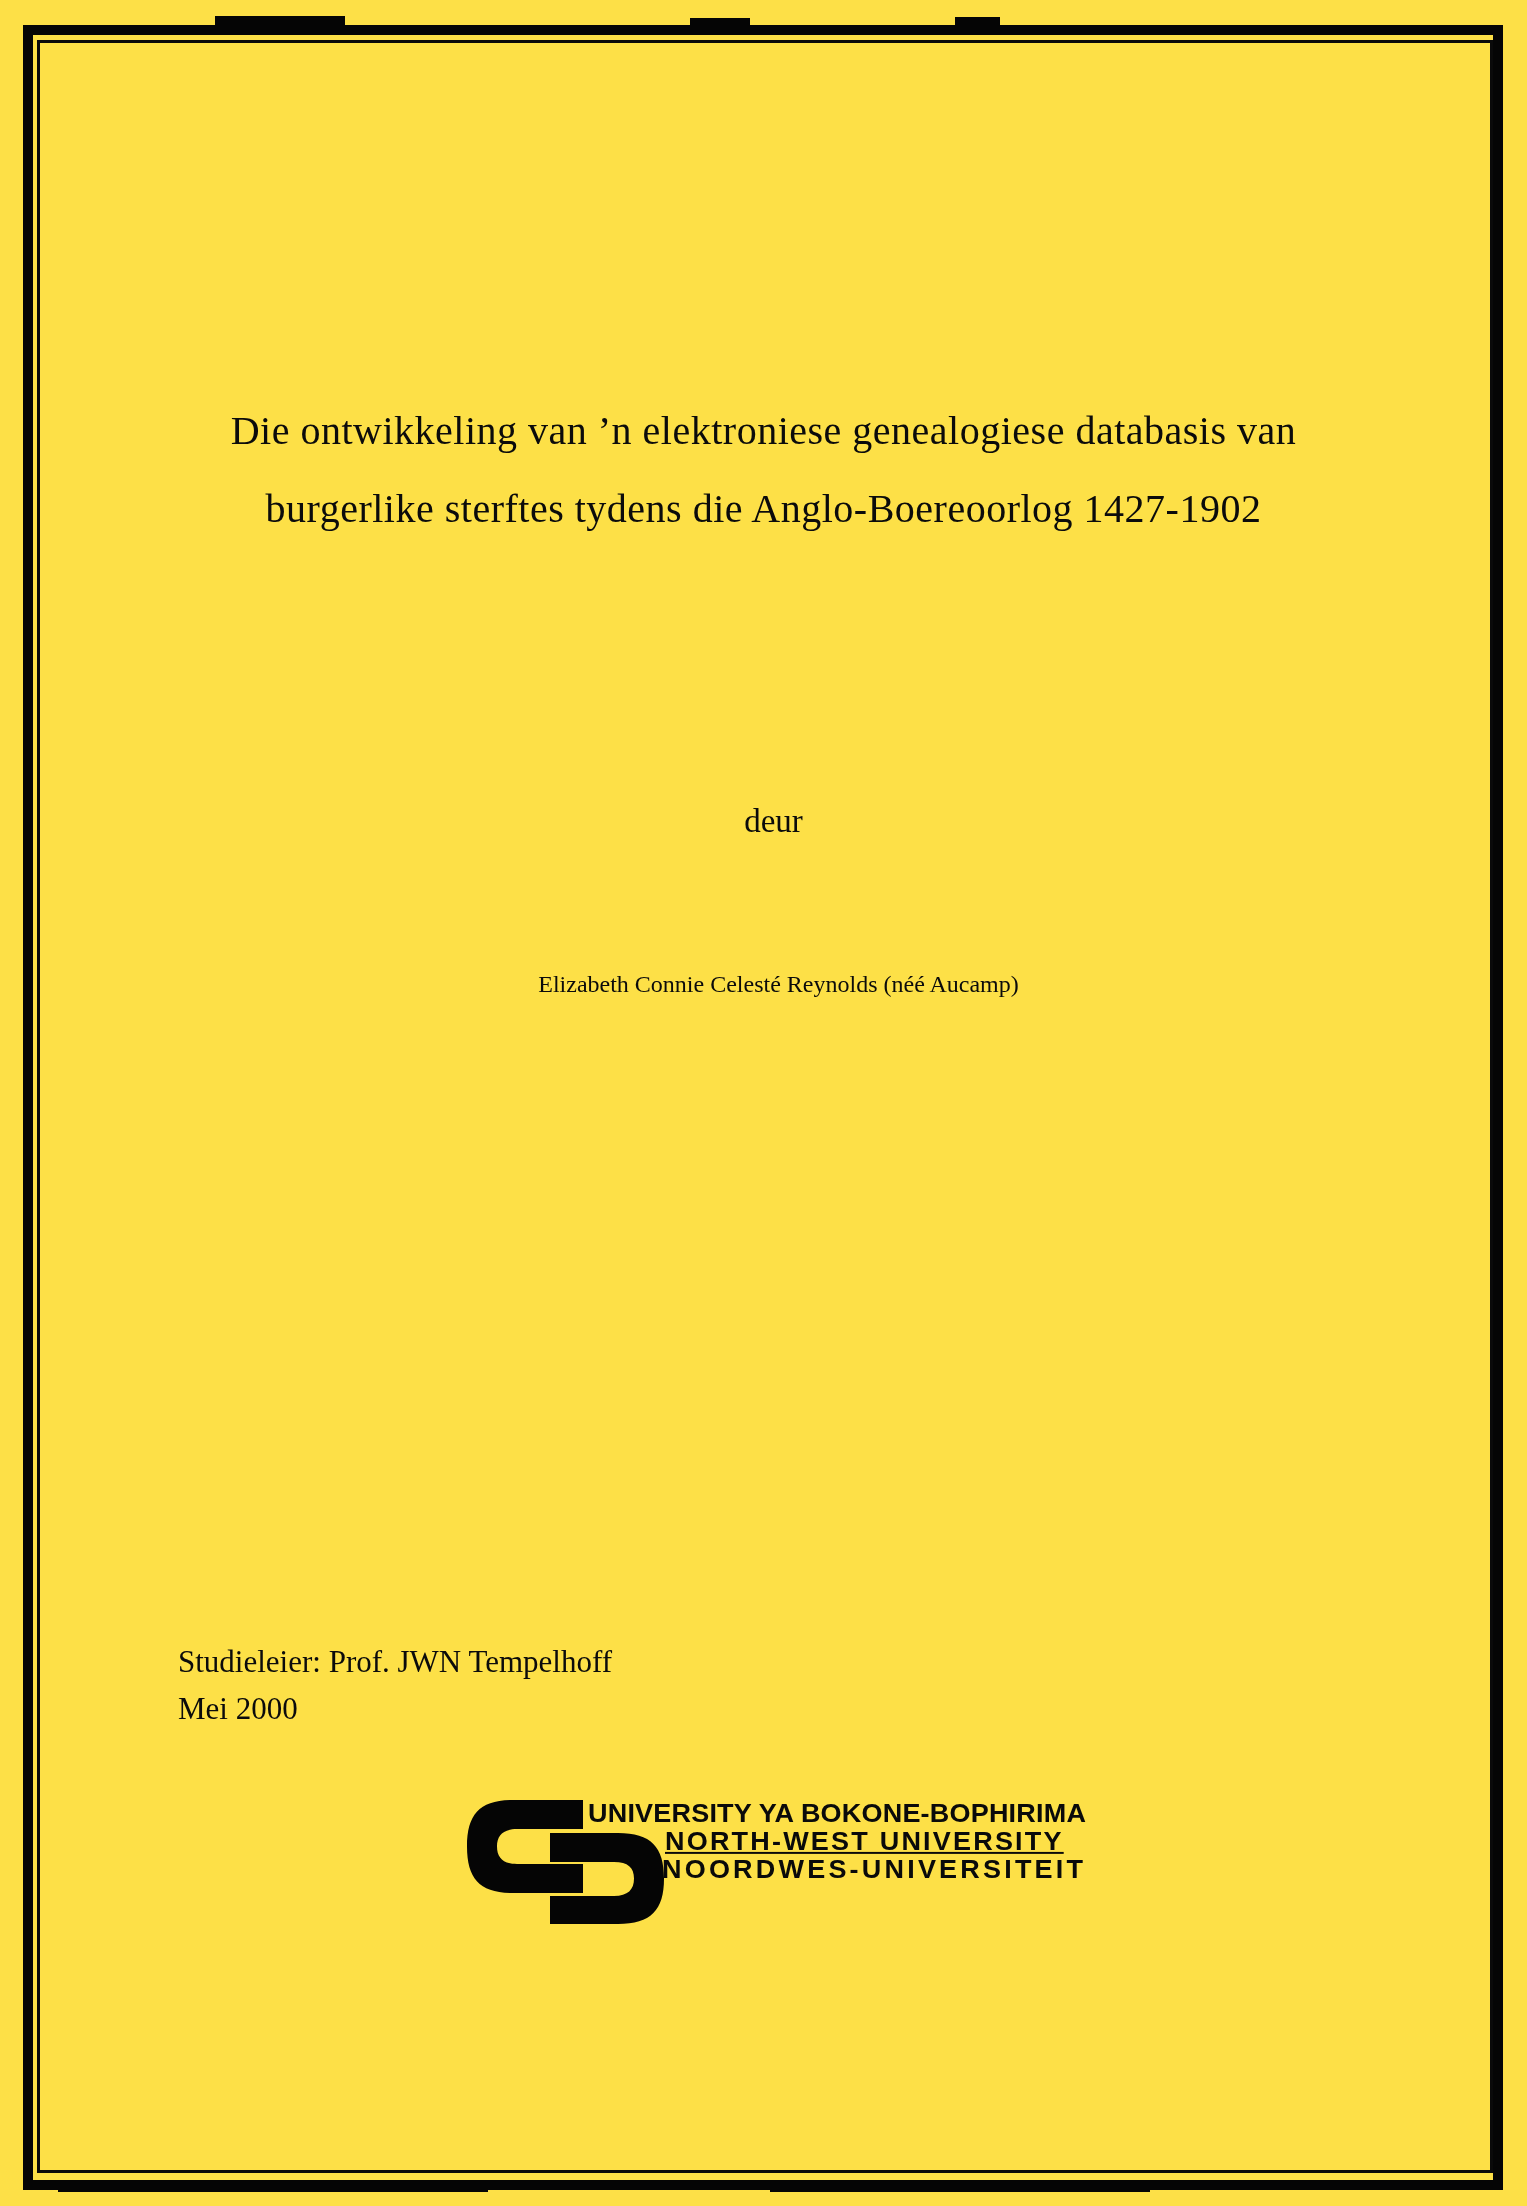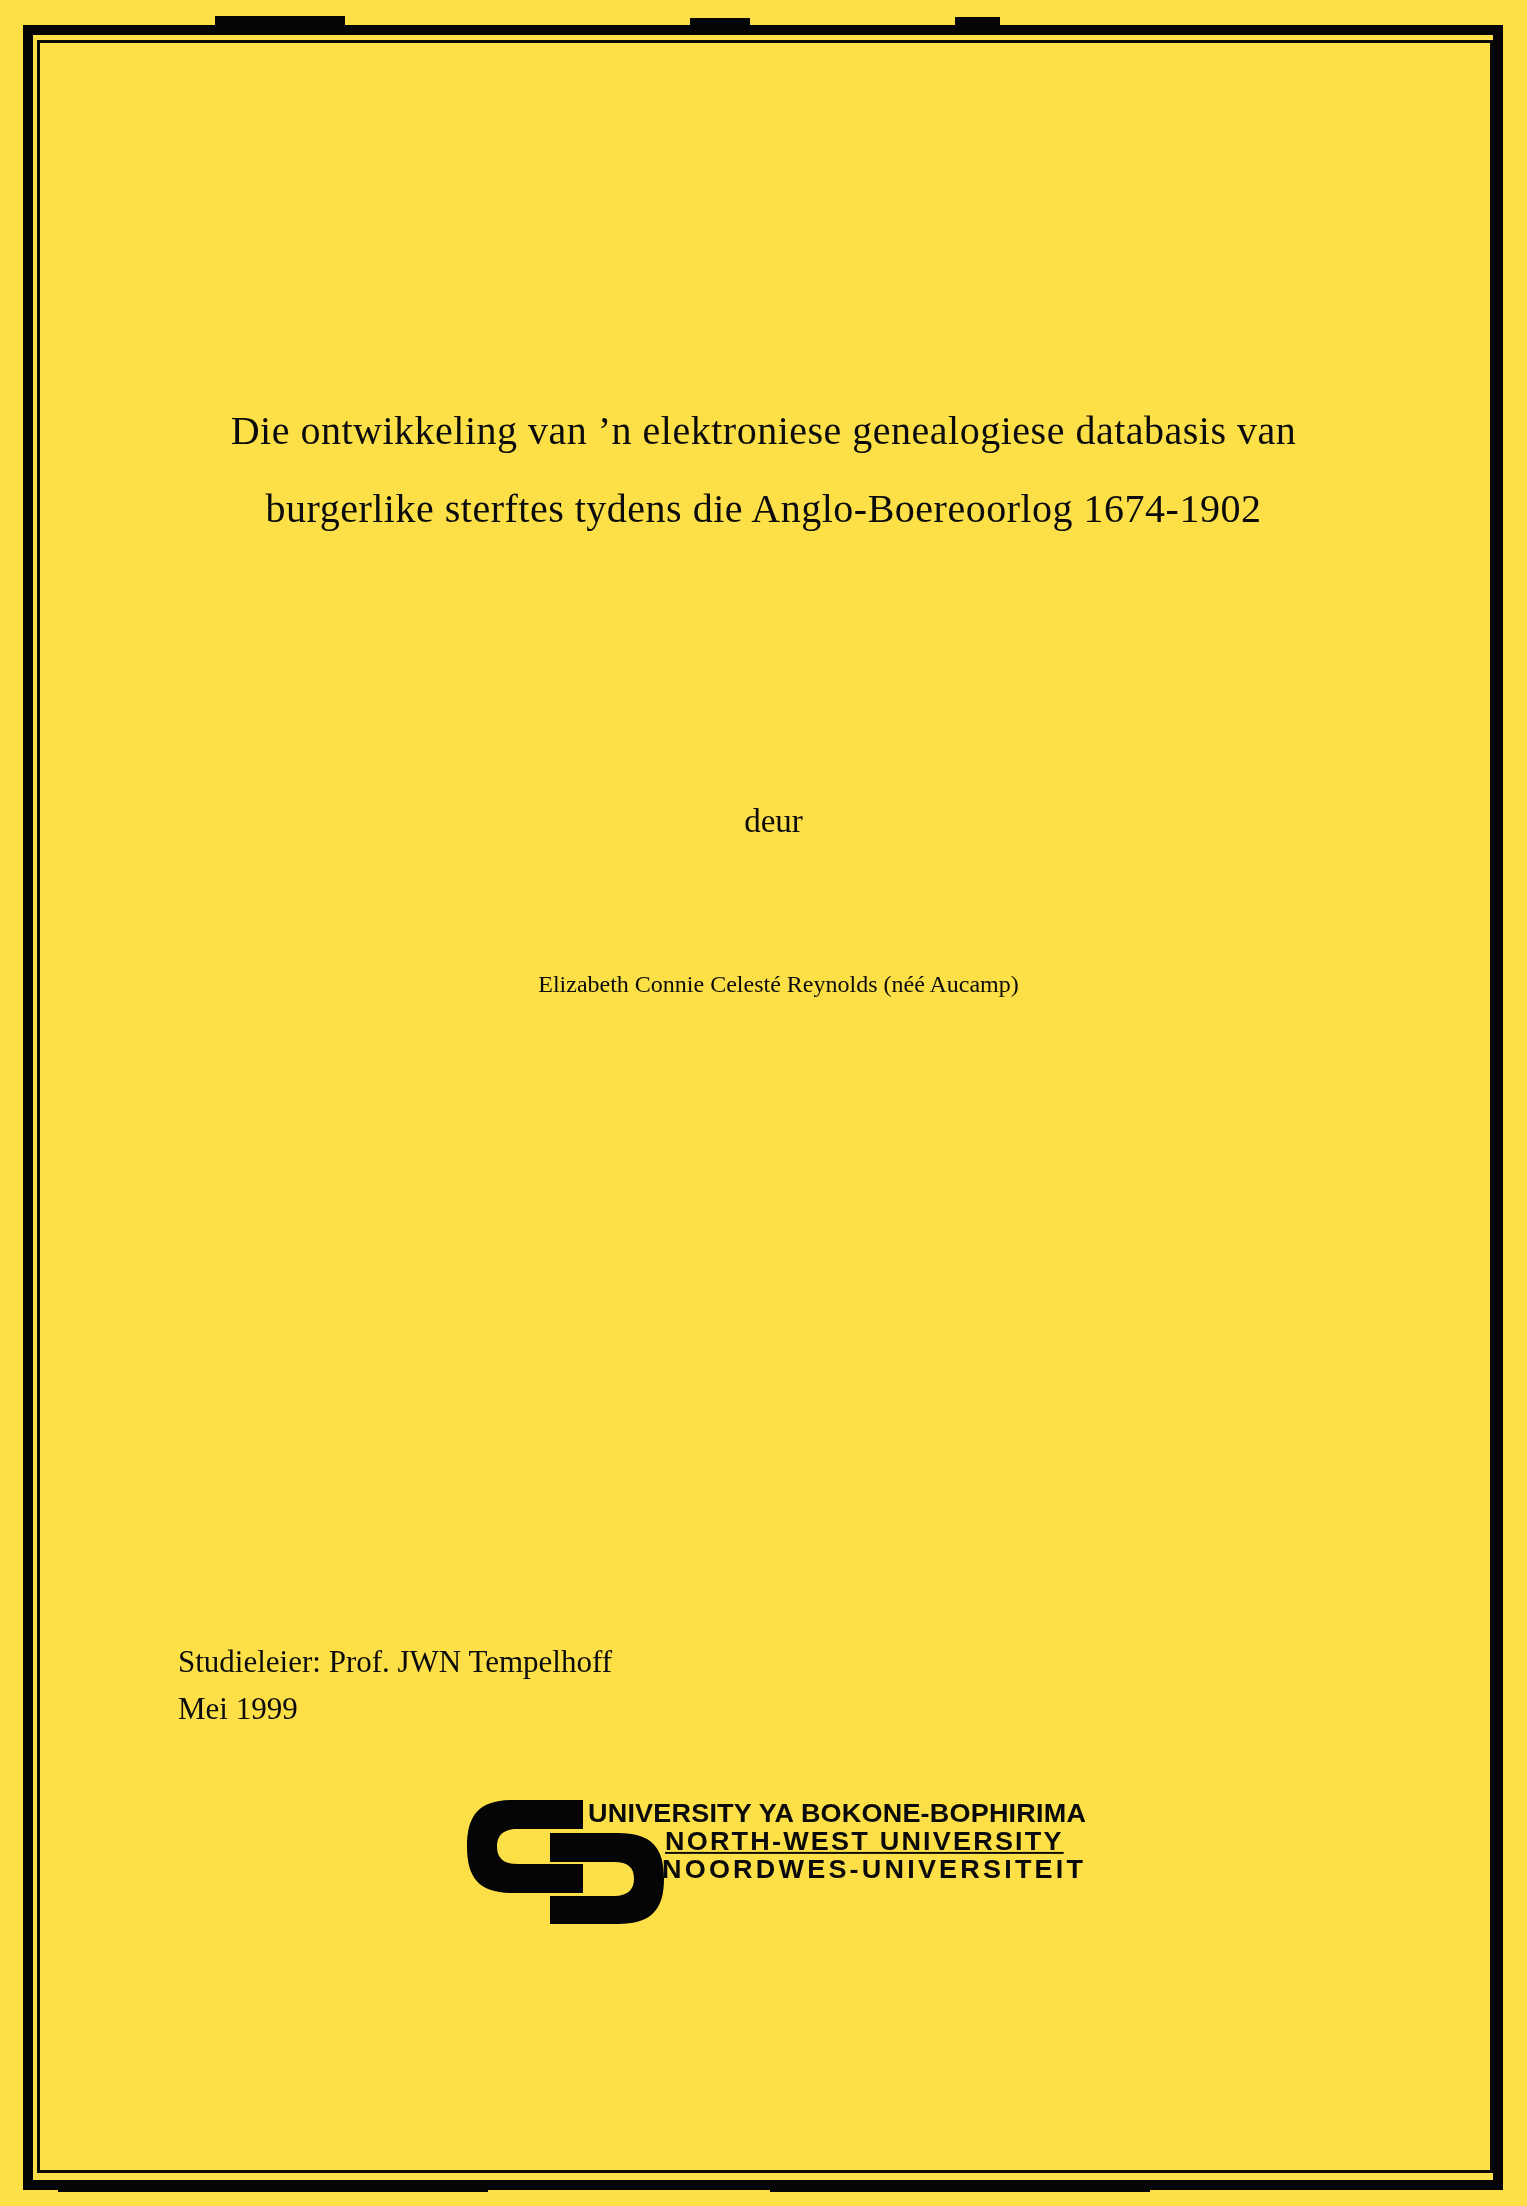--- a/index.html
+++ b/index.html
@@ -109,31 +109,31 @@
   <div class="frame-inner"></div>
 
   <div class="smudge" style="left:215px; top:16px; width:130px; height:10px;"></div>
   <div class="smudge" style="left:690px; top:18px; width:60px; height:8px;"></div>
   <div class="smudge" style="left:955px; top:17px; width:45px; height:9px;"></div>
   <div class="smudge" style="left:58px; top:2181px; width:430px; height:11px;"></div>
   <div class="smudge" style="left:770px; top:2182px; width:380px; height:10px;"></div>
 
   <div class="title-block">
     <div>Die ontwikkeling van ’n elektroniese genealogiese databasis van</div>
-    <div>burgerlike sterftes tydens die Anglo-Boereoorlog 1674-1902</div>
+    <div>burgerlike sterftes tydens die Anglo-Boereoorlog 1427-1902</div>
   </div>
 
   <div class="byline">deur</div>
 
   <div class="author-line">Elizabeth Connie Celesté Reynolds (néé Aucamp)</div>
 
 
   <div class="supervisor-block">
     <div>Studieleier: Prof. JWN Tempelhoff</div>
-    <div>Mei 1999</div>
+    <div>Mei 2000</div>
   </div>
 
   <div class="logo-row">
     <div class="logo-mark">
       <svg viewBox="0 0 197 124" xmlns="http://www.w3.org/2000/svg" aria-hidden="true">
 
         <path fill="#050505" d="M 116 0
           L 46 0
           C 13 0 0 14 0 46.5
           C 0 79 13 93 46 93

